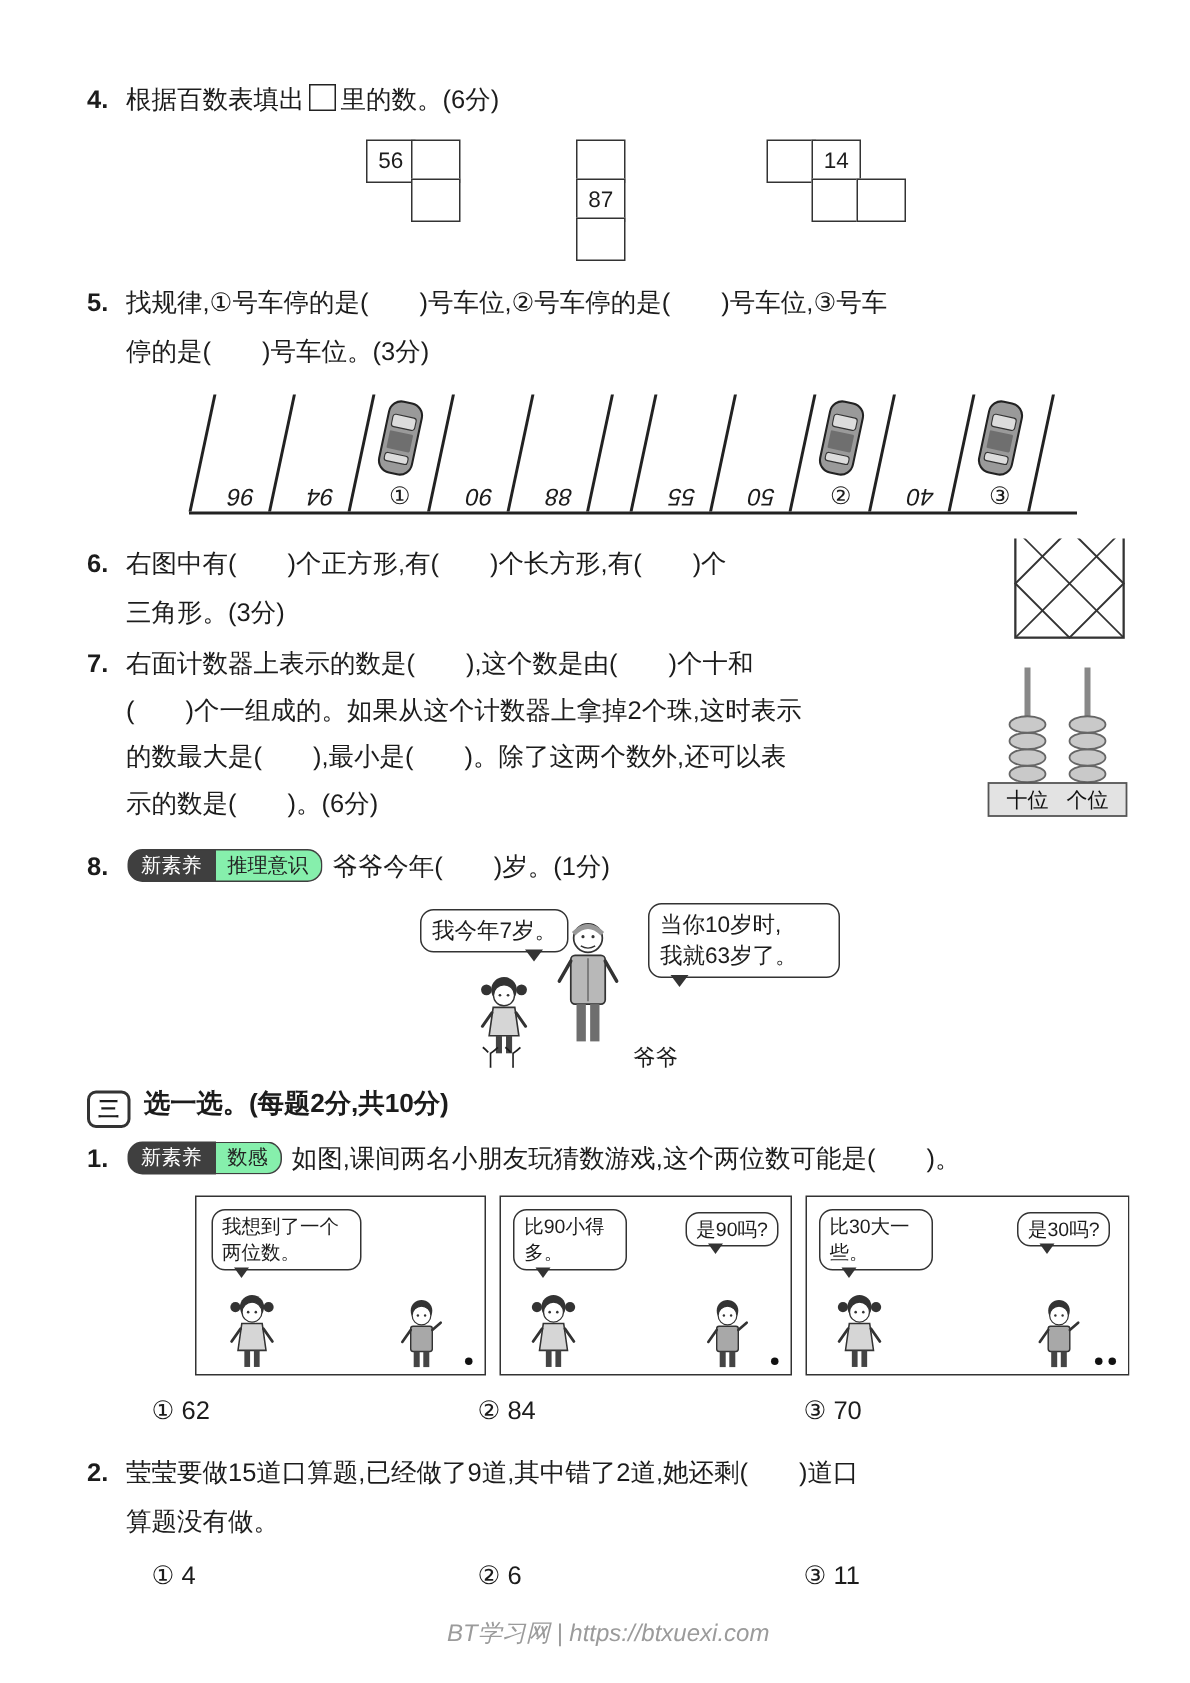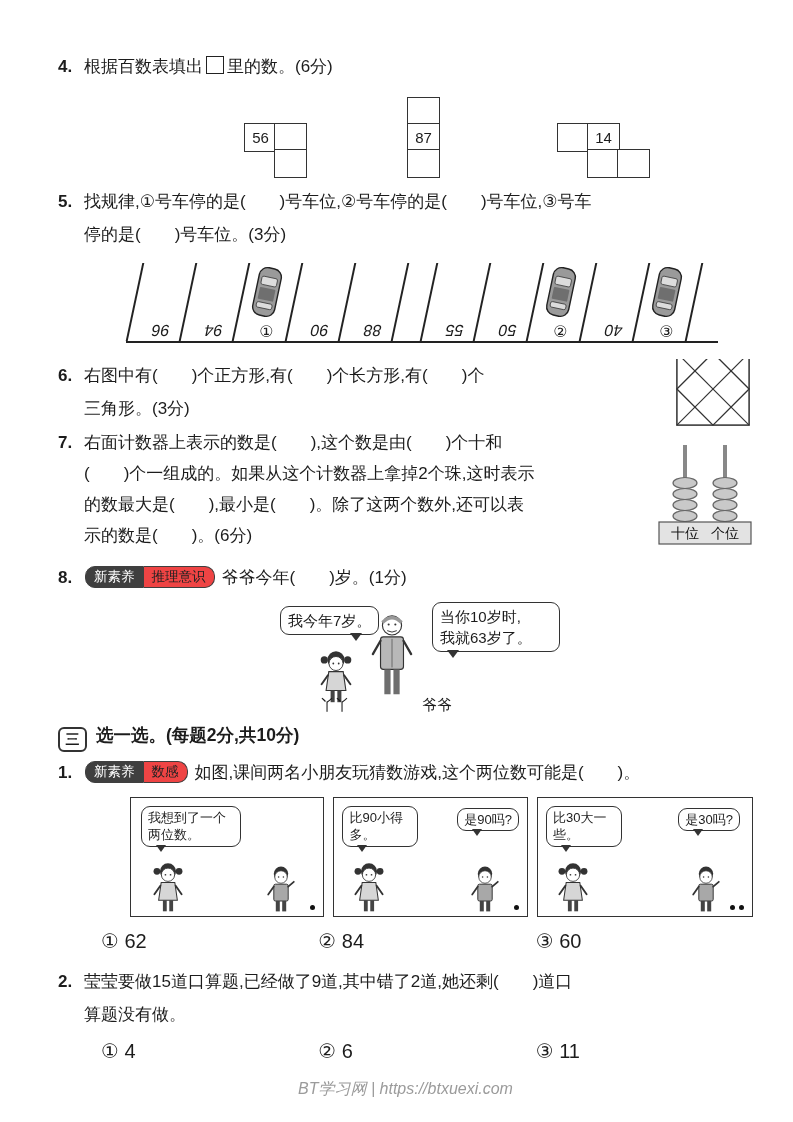--- a/index.html
+++ b/index.html
@@ -5,21 +5,21 @@
   html,body{margin:0;padding:0;background:#fff;}
   .page{position:relative;width:793px;height:1122px;box-sizing:border-box;
         padding:50px 40px 0 58px;overflow:hidden;background:#fff;
         font-family:"Liberation Sans","DejaVu Sans",sans-serif;color:#1c1c1c;}
   .line{margin:0;font-size:17px;line-height:33px;white-space:nowrap;}
   .qnum{display:inline-block;width:26px;font-weight:bold;}
   .cont{padding-left:26px;}
   .q{overflow:hidden;}
   
   .inline-box{display:inline-block;width:16px;height:16px;border:1.5px solid #222;vertical-align:-2px;margin:0 3px;}
-  .figs{display:flex;align-items:flex-end;margin:10px 0 6px 186px;height:86px;gap:23px;}
+  .figs{display:flex;align-items:flex-start;margin:10px 0 6px 186px;height:86px;}
   .fig{position:relative;}
   .fig1{width:64px;height:56px;margin-right:76px;}
   .fig2{width:33px;height:82px;margin-right:94px;}
   .fig3{width:95px;height:56px;}
   .cell{position:absolute;width:31px;height:27px;border:1.2px solid #333;background:#fff;
         display:flex;align-items:center;justify-content:center;font-size:15px;}
   
   .parking{position:relative;width:592px;height:78px;margin:12px 0 16px 68px;border-bottom:2px solid #222;}
   .pline{position:absolute;top:0;bottom:0;width:2px;background:#222;transform:skewX(-12deg);}
   .pnum{position:absolute;bottom:2px;width:53px;text-align:center;font-size:16px;
@@ -29,21 +29,21 @@
   
   .q6fig{float:right;margin:-8px 2px 0 10px;}
   
   .abacus{float:right;margin:14px 0 0 8px;}
   .q7line{line-height:31px;}
   
   .badge{display:inline-flex;vertical-align:2px;margin:0 7px 0 1px;}
   .badge-dark{background:#3f3f3f;border:1.5px solid #3f3f3f;color:#fff;border-radius:10px 0 0 10px;
               padding:0 8px 1px;font-size:13.5px;line-height:19px;}
   .badge-outline{border:1.5px solid #3f3f3f;border-left:none;border-radius:0 10px 10px 0;
-              padding:0 8px 1px;font-size:13.5px;line-height:19px;color:#222;background:#ef4444;}
+              padding:0 8px 1px;font-size:13.5px;line-height:19px;color:#222;background:#86efac;}
   
   .bubble{position:absolute;border:1.5px solid #333;border-radius:9px;background:#fff;
           padding:3px 7px;font-size:15px;line-height:1.4;}
   .bubble::after{content:"";position:absolute;width:0;height:0;
           border:6px solid transparent;border-top:8px solid #333;bottom:-13px;}
   .tail-br::after{right:16px;}
   .tail-bl::after{left:14px;}
   .pbubble{font-size:13px;padding:2px 6px;line-height:1.35;}
   .pbubble::after{border:5px solid transparent;border-top:7px solid #333;bottom:-11px;}
   
@@ -51,21 +51,21 @@
   .person-label{position:absolute;font-size:15px;}
   
   .sec{margin:8px 0 4px 0;font-size:17.5px;line-height:30px;font-weight:bold;}
   .sec-icon{display:inline-flex;align-items:center;justify-content:center;width:25px;height:21px;
             border:2px solid #333;border-radius:6px;font-size:14px;margin-right:9px;vertical-align:-3px;}
   
   .panels{display:flex;gap:9px;margin:8px 0 8px 72px;justify-content:center;}
   .panel{position:relative;height:118px;border:1.5px solid #333;background:#fff;}
   .pdot{position:absolute;width:5px;height:5px;border-radius:50%;background:#111;}
   .pfig{position:absolute;bottom:3px;}
-  .opts{display:flex;margin-left:43px;font-size:20px;line-height:32px;}
+  .opts{display:flex;margin-left:43px;font-size:17px;line-height:32px;}
   .opt{width:238px;}
   .footer{margin-top:12px;text-align:center;font-size:16px;color:#9b9b9b;font-style:italic;}
 </style>
 </head>
 <body>
 
 <svg width="0" height="0" style="position:absolute" aria-hidden="true">
   <defs>
     <g id="sym-car">
       <rect x="3" y="2" width="24" height="52" rx="9" fill="#9a9a9a" stroke="#222" stroke-width="1.5"></rect>
@@ -279,21 +279,21 @@
             <use href="#sym-boy"></use>
           </svg>
         <span class="pdot" style="right:17px;bottom:6px"></span>
         <span class="pdot" style="right:8px;bottom:6px"></span>
       </div>
     </div>
 
     <div class="opts">
       <span class="opt">① 62</span>
       <span class="opt">② 84</span>
-      <span class="opt">③ 60</span>
+      <span class="opt">③ 70</span>
     </div>
   </section>
 
   <section class="q" style="margin-top:8px">
     <p class="line"><b class="qnum">2.</b><span>莹莹要做15道口算题,已经做了9道,其中错了2道,她还剩(　　)道口</span></p>
     <p class="line cont">算题没有做。</p>
     <div class="opts" style="margin-top:4px">
       <span class="opt">① 4</span>
       <span class="opt">② 6</span>
       <span class="opt">③ 11</span>

